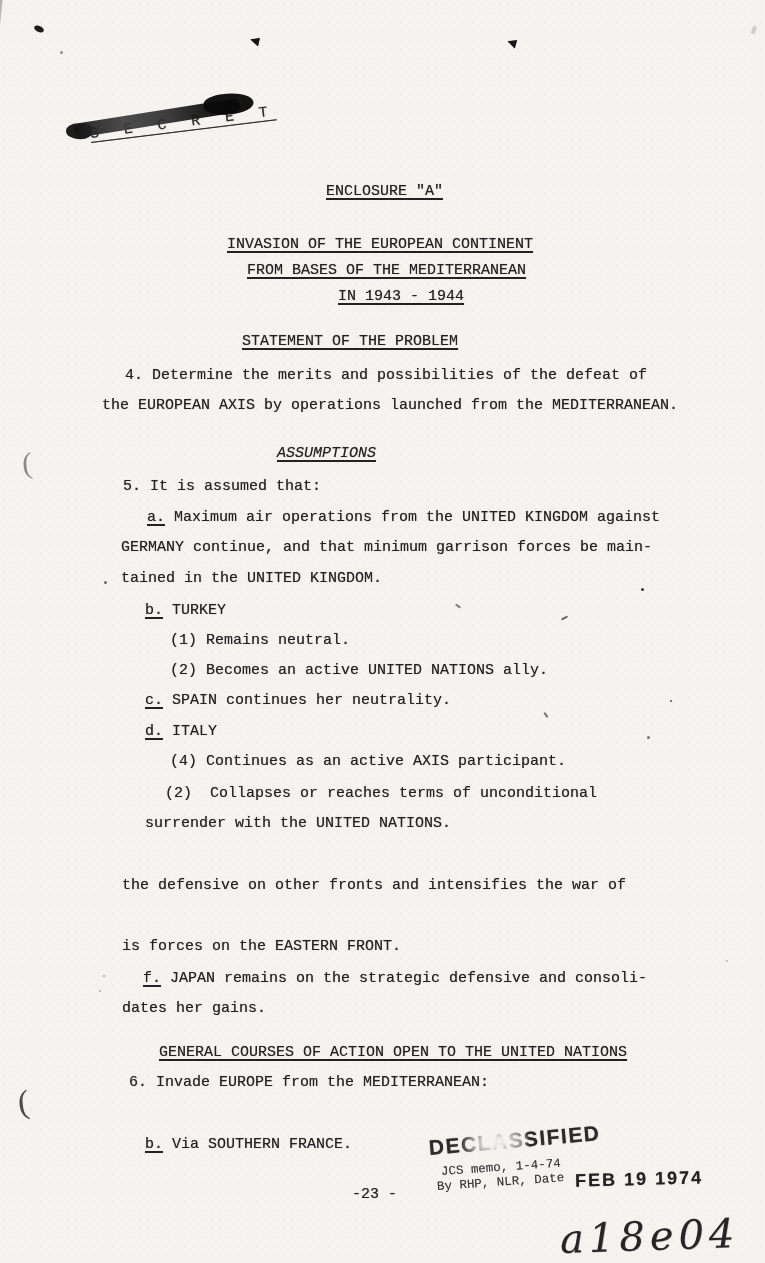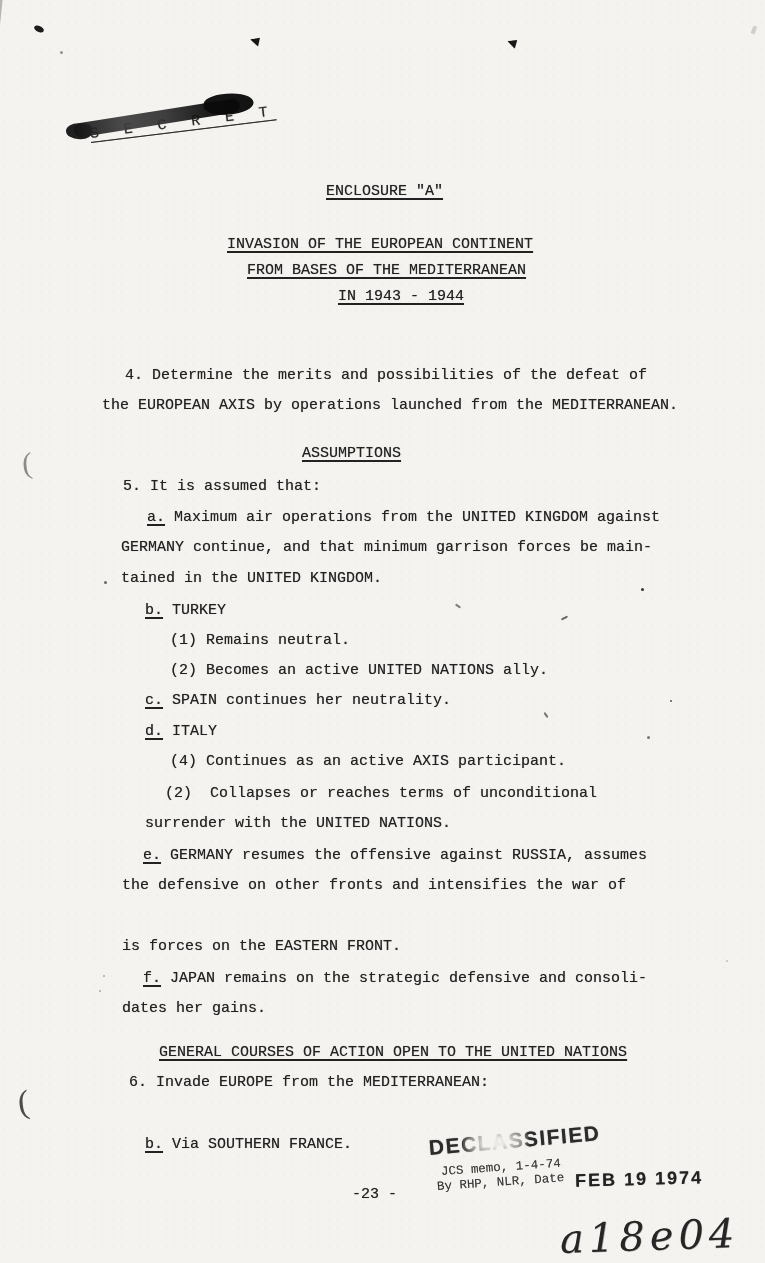--- a/index.html
+++ b/index.html
@@ -137,37 +137,37 @@
     <div class="redaction">
         <div class="bar"></div>
       </div>
   </div>
 
   <div class="tw u" style="left:326px; top:182px;">ENCLOSURE "A"</div>
   <div class="tw u" style="left:227px; top:235px;">INVASION OF THE EUROPEAN CONTINENT</div>
   <div class="tw u" style="left:247px; top:261px;">FROM BASES OF THE MEDITERRANEAN</div>
   <div class="tw u" style="left:338px; top:287px;">IN 1943 - 1944</div>
 
+  <div class="tw u" style="left:242px; top:332px;">STATEMENT OF THE PROBLEM</div>
   <div class="tw" style="left:125px; top:366px;">4. Determine the merits and possibilities of the defeat of</div>
   <div class="tw" style="left:102px; top:396px;">the EUROPEAN AXIS by operations launched from the MEDITERRANEAN.</div>
 
-  <div class="tw u" style="left:302px; top:444px;">ASSUMPTIONS</div>
+  <div class="tw u" style="left:277px; top:444px;font-style:italic;">ASSUMPTIONS</div>
   <div class="tw" style="left:123px; top:477px;">5. It is assumed that:</div>
   <div class="tw uf" style="left:147px; top:508px;">a. Maximum air operations from the UNITED KINGDOM against</div>
   <div class="tw" style="left:121px; top:538px;">GERMANY continue, and that minimum garrison forces be main-</div>
   <div class="tw" style="left:121px; top:569px;">tained in the UNITED KINGDOM.</div>
   <div class="tw uf" style="left:145px; top:601px;">b. TURKEY</div>
   <div class="tw" style="left:170px; top:631px;">(1) Remains neutral.</div>
   <div class="tw" style="left:170px; top:661px;">(2) Becomes an active UNITED NATIONS ally.</div>
   <div class="tw uf" style="left:145px; top:691px;">c. SPAIN continues her neutrality.</div>
   <div class="tw uf" style="left:145px; top:722px;">d. ITALY</div>
   <div class="tw" style="left:170px; top:752px;">(4) Continues as an active AXIS participant.</div>
   <div class="tw" style="left:165px; top:784px;">(2)  Collapses or reaches terms of unconditional</div>
   <div class="tw" style="left:145px; top:814px;text-align:right;">surrender with the UNITED NATIONS.</div>
-  <div class="tw uf" style="left:143px; top:846px;">e. GERMANY resumes the offensive against RUSSIA, assumes</div>
   <div class="tw" style="left:122px; top:876px;">the defensive on other fronts and intensifies the war of</div>
   <div class="tw" style="left:122px; top:937px;">is forces on the EASTERN FRONT.</div>
   <div class="tw uf" style="left:143px; top:969px;">f. JAPAN remains on the strategic defensive and consoli-</div>
   <div class="tw" style="left:122px; top:999px;">dates her gains.</div>
 
   <div class="tw u" style="left:131px; top:1043px;margin-left:28px;">GENERAL COURSES OF ACTION OPEN TO THE UNITED NATIONS</div>
   <div class="tw" style="left:129px; top:1073px;">6. Invade EUROPE from the MEDITERRANEAN:</div>
   <div class="tw uf" style="left:145px; top:1135px;">b. Via SOUTHERN FRANCE.</div>
 
   <div class="paren paren-1">(</div>

